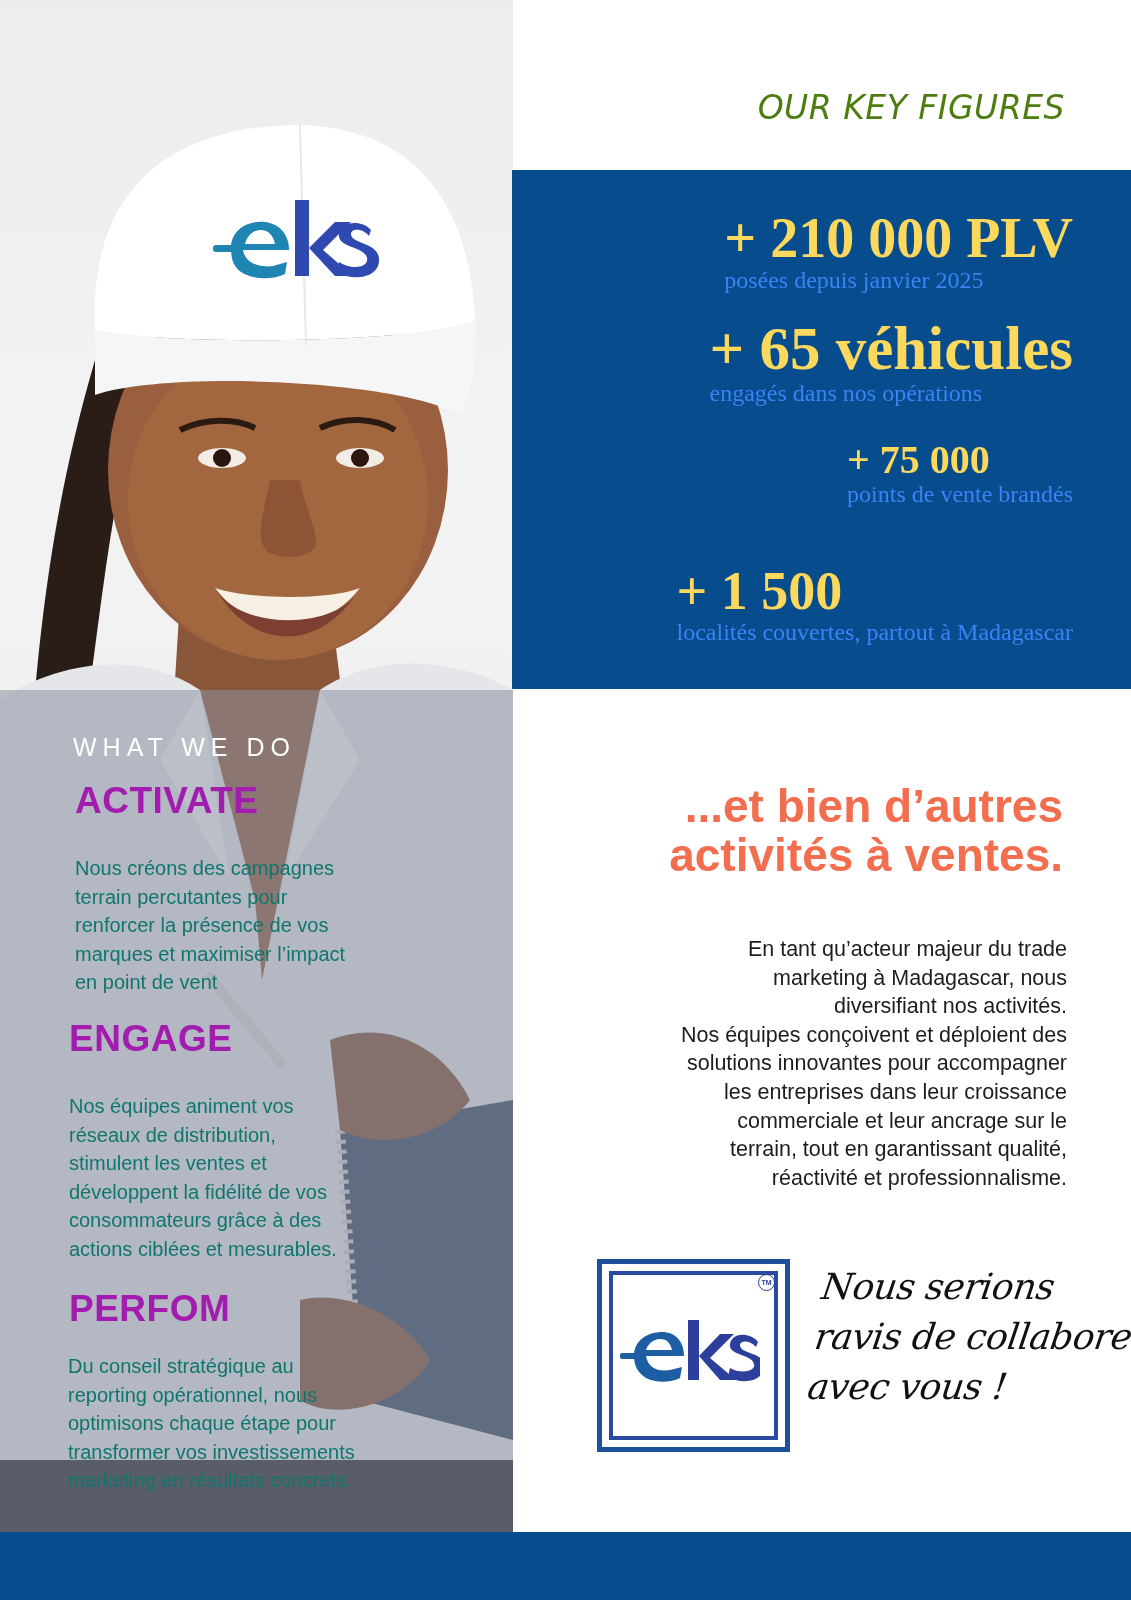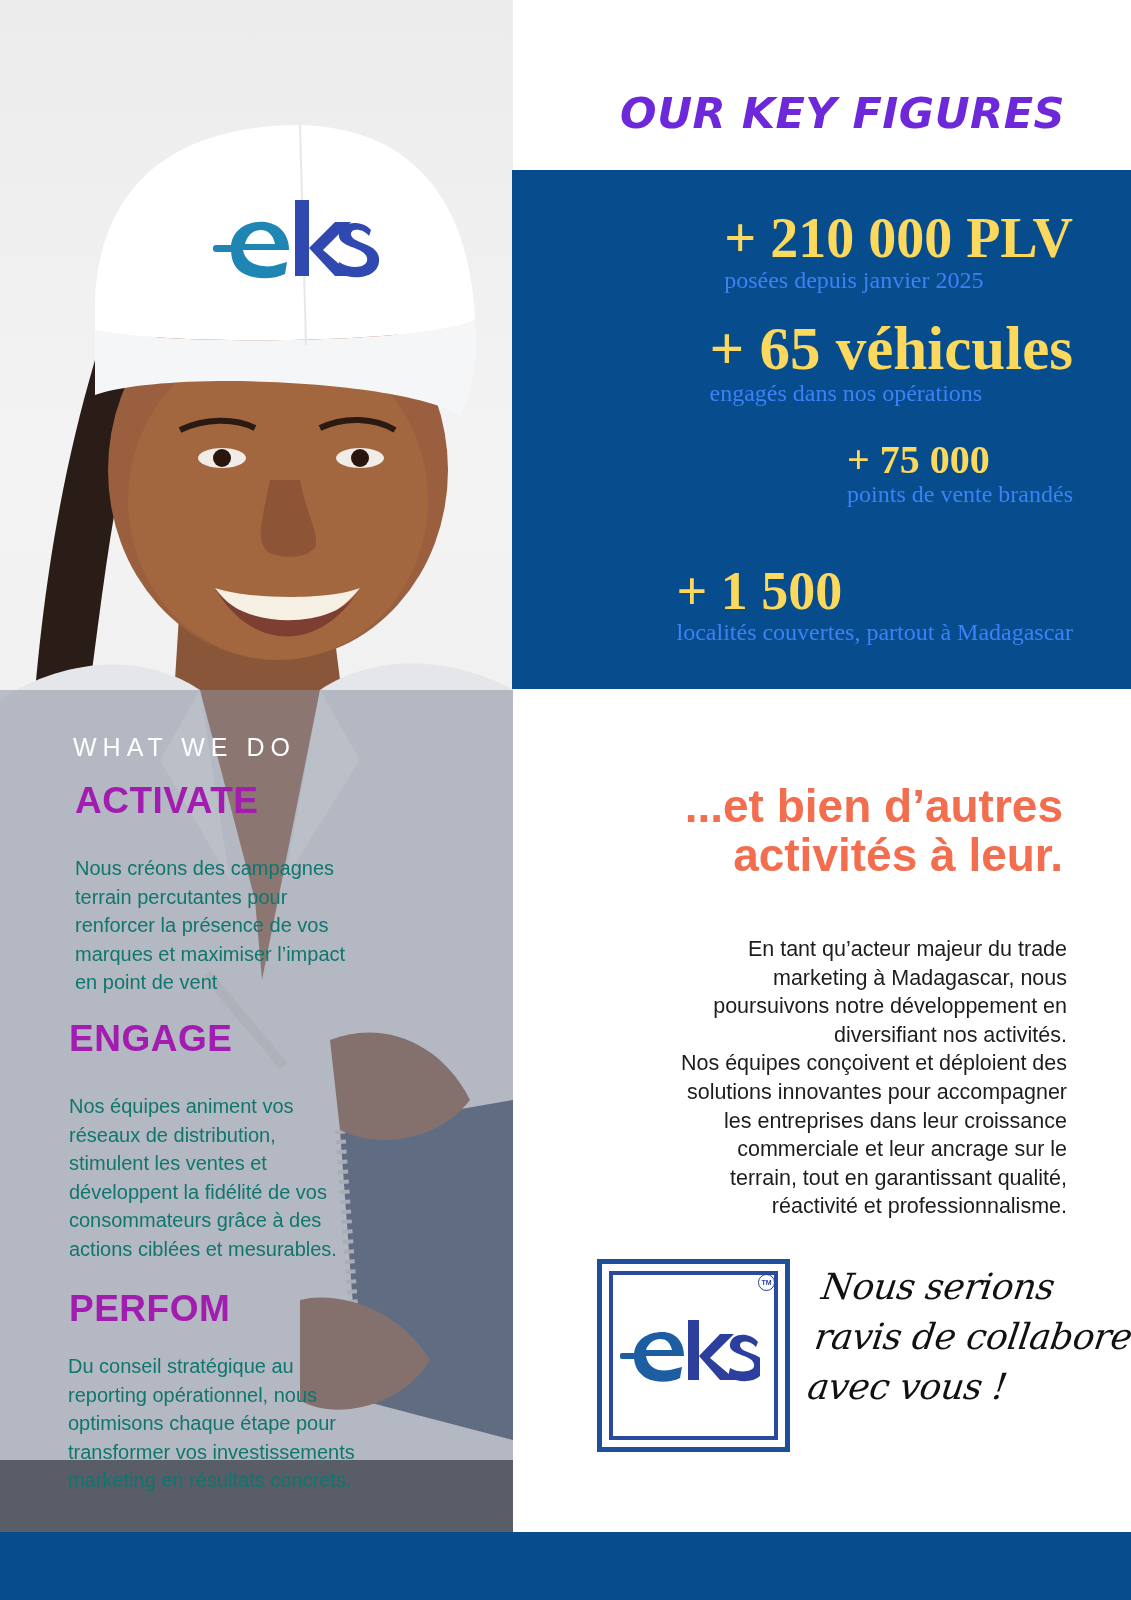--- a/index.html
+++ b/index.html
@@ -26,22 +26,22 @@
     position: absolute; font-weight: 700; font-size: 37px; color: #a21caf; letter-spacing: 0.5px;
   }
   .svc-desc {
     position: absolute; font-size: 20px; line-height: 28.6px; color: #0f766e; width: 420px;
   }
   .svc-line { display: block; white-space: nowrap; }
 
   
   .kf-title {
     position: absolute; right: 66px; top: 88px;
-    font-family: "DejaVu Sans", sans-serif; font-weight: 700; font-style: italic;
-    font-size: 43px; color: #6d28d9; letter-spacing: 0.5px;
+    font-family: "DejaVu Sans", sans-serif; font-weight: 400; font-style: italic;
+    font-size: 33px; color: #4d7c0f; letter-spacing: 0.5px;
   }
   .stats-panel {
     position: absolute; left: 512px; top: 170px; width: 619px; height: 519px;
     background: #074d8e;
   }
   .stat { position: absolute; right: 58px; text-align: left; color: #fcd95c; font-family: Liberation Serif, serif; }
   .stat-value { display: block; font-weight: 700; white-space: nowrap; line-height: 1; }
   .stat-caption { display: block; font-size: 24px; white-space: nowrap; line-height: 1; margin-top: 2px; color: #3b82f6; }
 
   .more-title {
@@ -187,27 +187,26 @@
   <span class="stat-caption">points de vente brandés</span>
 </div>
 
 <div class="stat" style="top:564px;">
   <span class="stat-value" style="font-size:54px;">+ 1 500</span>
   <span class="stat-caption">localités couvertes, partout à Madagascar</span>
 </div>
 
 <div class="more-title">
   <span class="more-line">...et bien d’autres</span>
-  <span class="more-line">activités à leur.</span>
+  <span class="more-line">activités à ventes.</span>
 </div>
 
 <div class="about">
   <span class="about-line">En tant qu’acteur majeur du trade</span>
   <span class="about-line">marketing à Madagascar, nous</span>
-  <span class="about-line">poursuivons notre développement en</span>
   <span class="about-line">diversifiant nos activités.</span>
   <span class="about-line">Nos équipes conçoivent et déploient des</span>
   <span class="about-line">solutions innovantes pour accompagner</span>
   <span class="about-line">les entreprises dans leur croissance</span>
   <span class="about-line">commerciale et leur ancrage sur le</span>
   <span class="about-line">terrain, tout en garantissant qualité,</span>
   <span class="about-line">réactivité et professionnalisme.</span>
 </div>
 
 <div class="logo-box">

